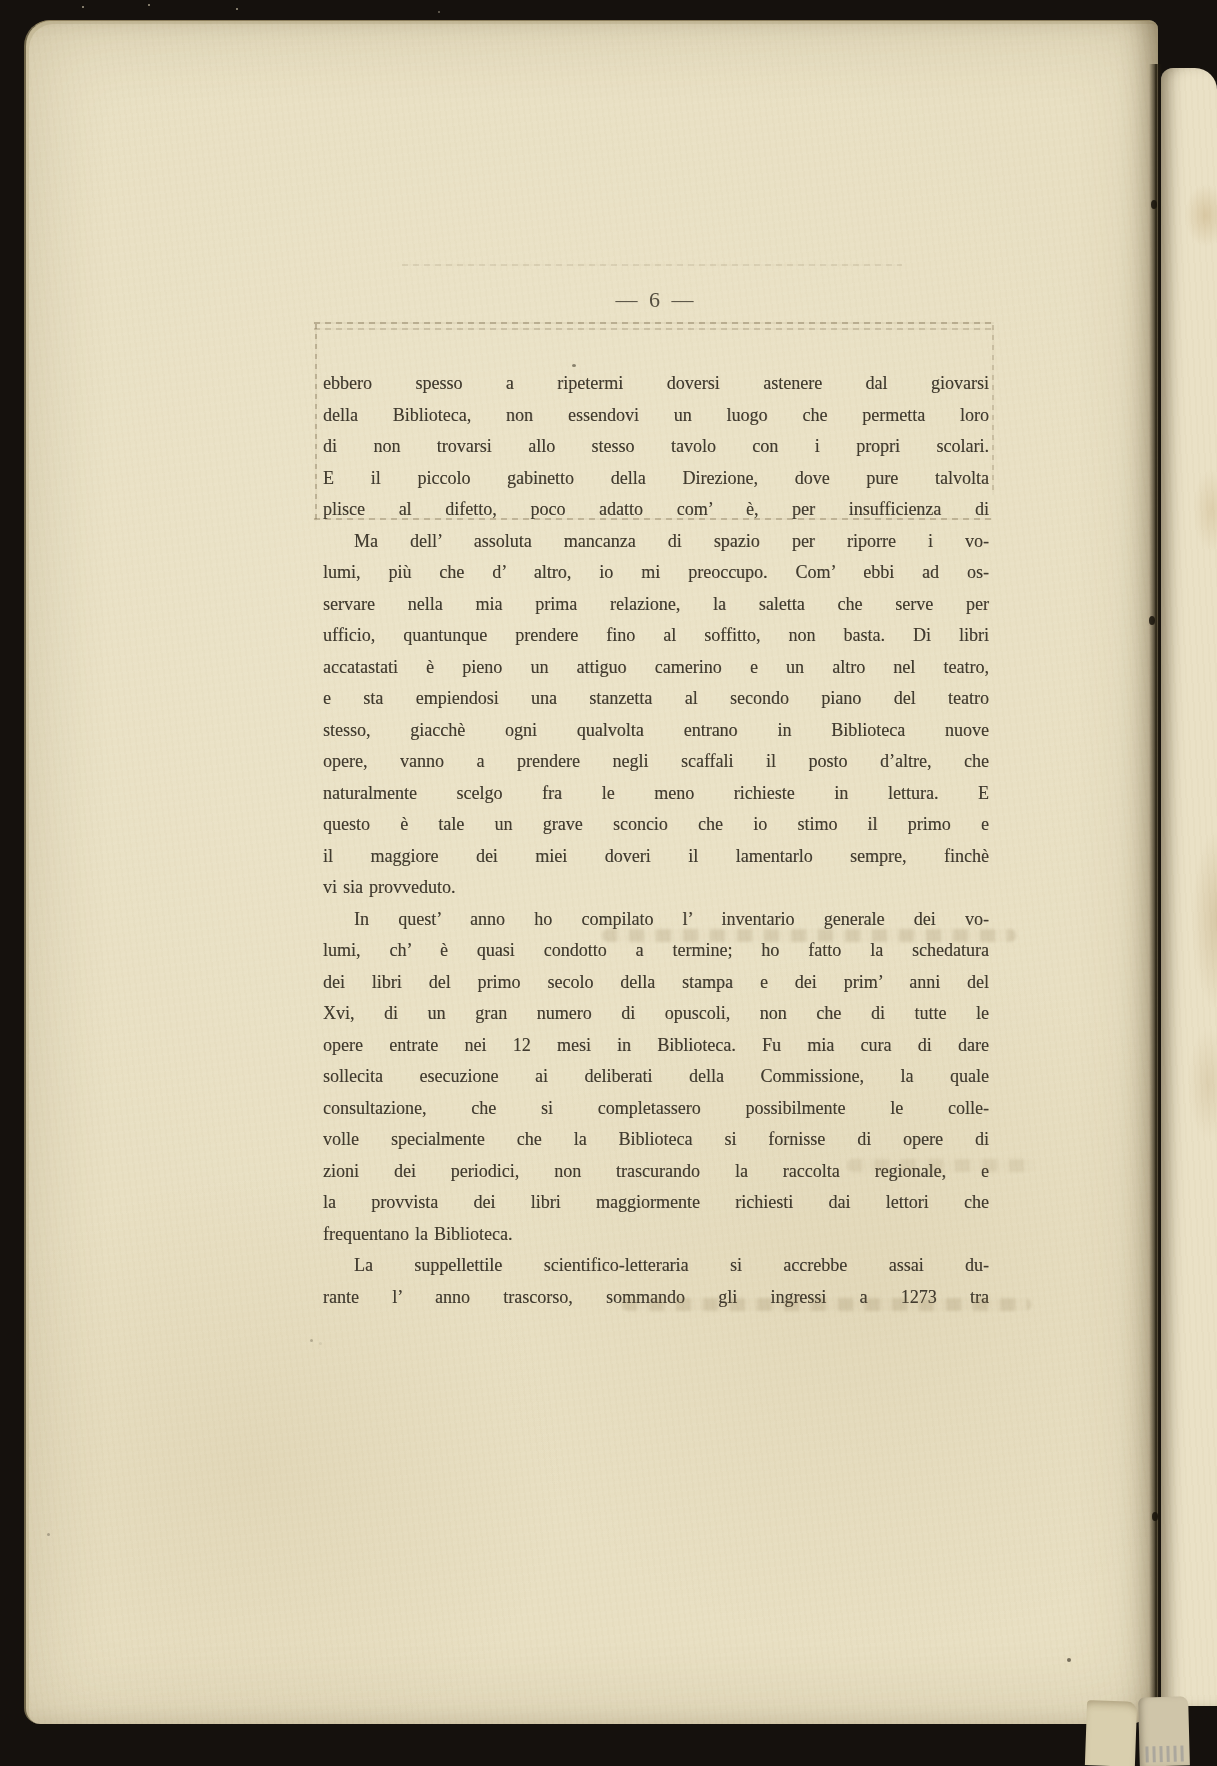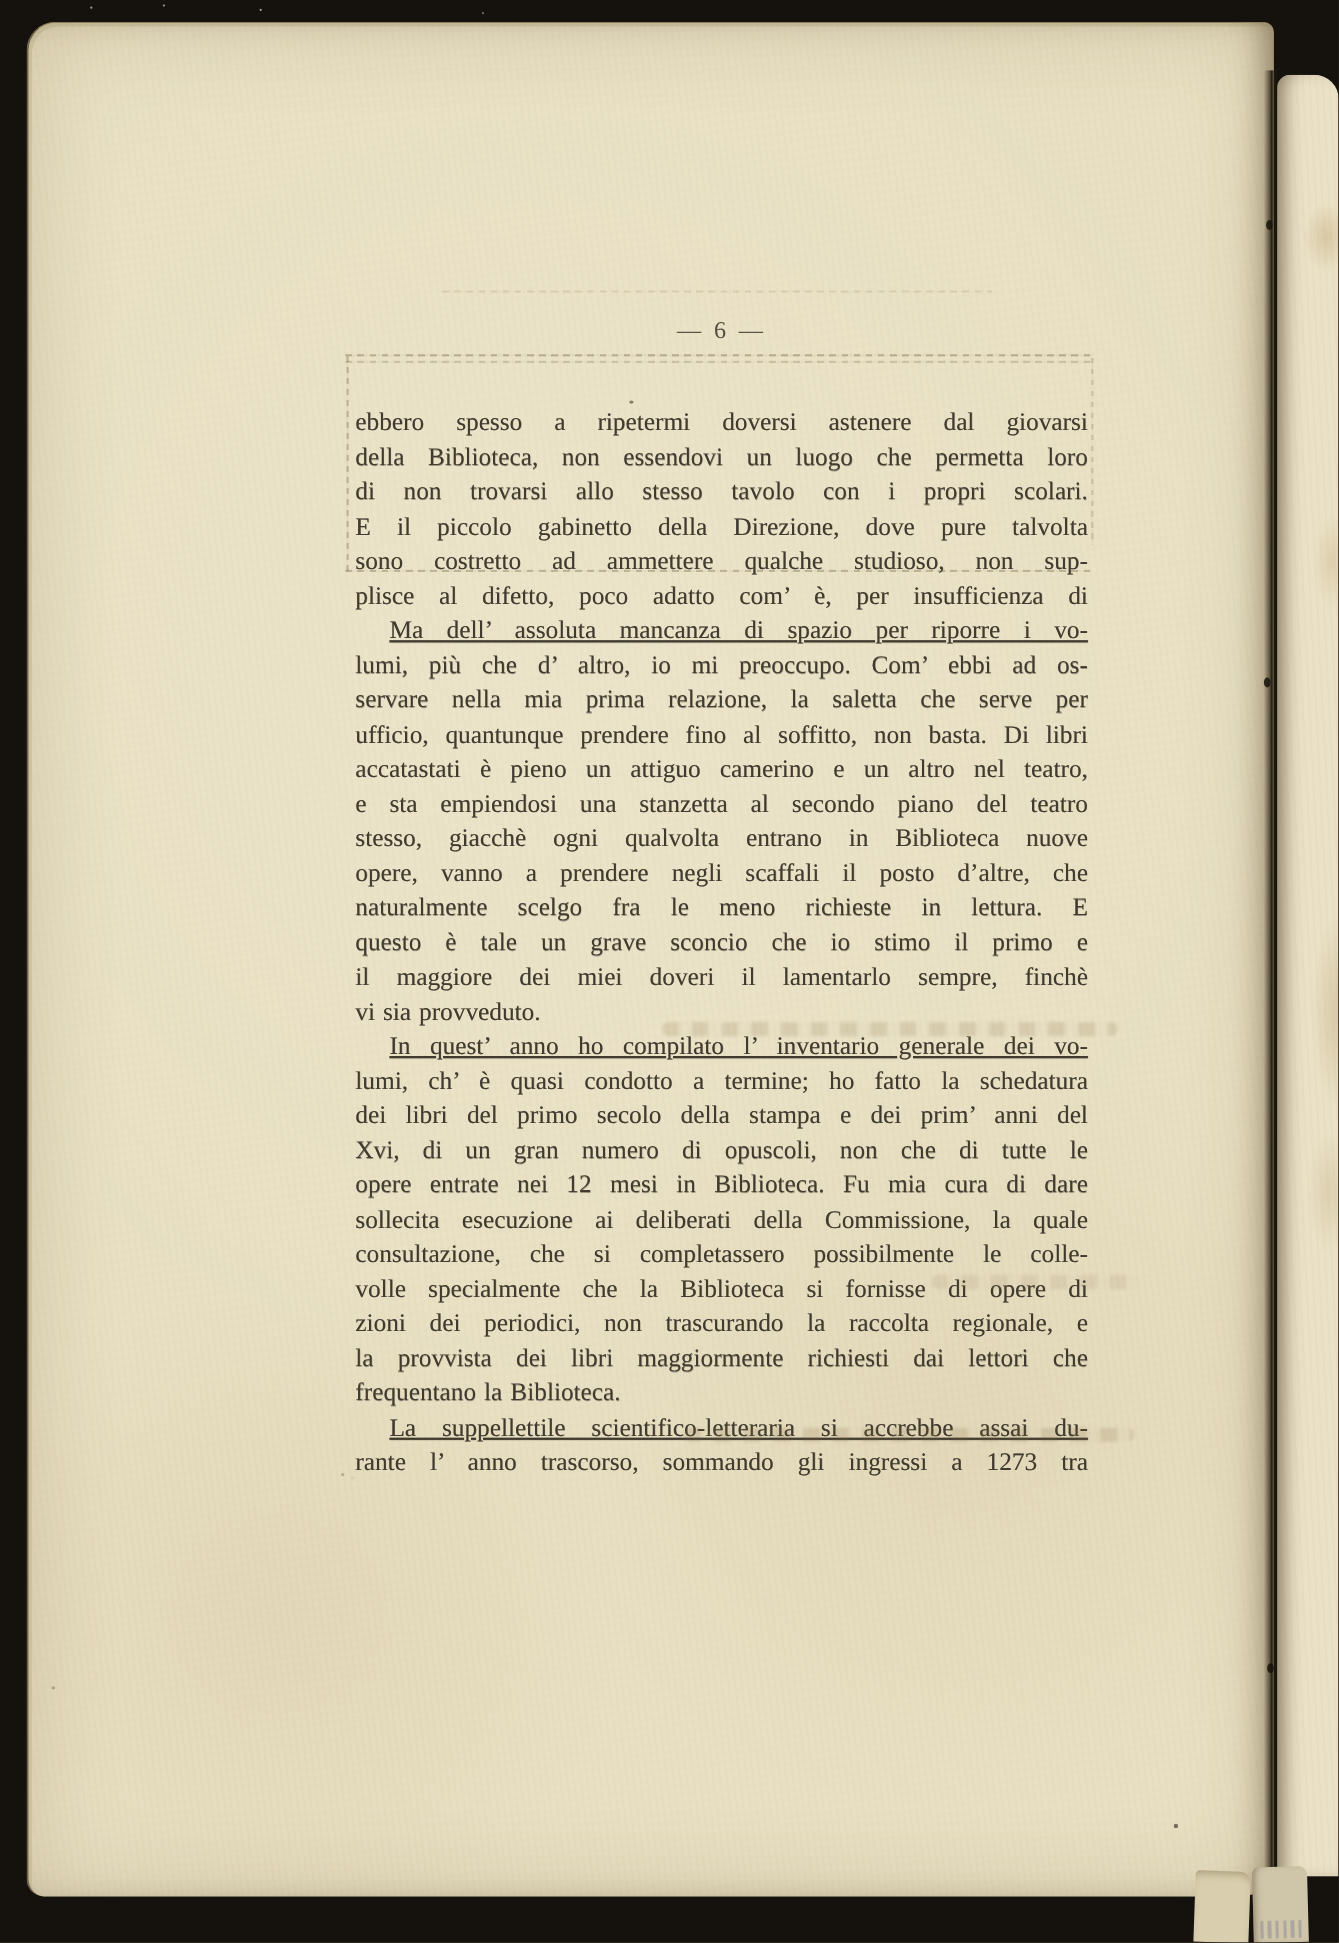--- a/index.html
+++ b/index.html
@@ -34,28 +34,28 @@
   }
   
   .pnum{
     position:absolute;left:297px;top:266px;width:666px;
     text-align:center;font-size:22px;line-height:26px;
     color:var(--ink);opacity:.88;letter-spacing:3px;
   }
   
   #text-block{
     position:absolute;left:297px;top:347px;width:666px;
-    font-size:23px;line-height:31.5px;color:var(--ink);
+    font-size:18px;line-height:31.5px;color:var(--ink);
     word-spacing:1.5px;
     text-shadow:0.3px 0.3px 0.5px rgba(64,58,47,.45);
   }
   .para{margin:0;}
   .line{text-align:justify;text-align-last:justify;}
   .line.endline{text-align-last:auto;}
-  .line.indent{text-indent:31px;text-decoration:underline;}
+  .line.indent{text-indent:31px;}
   
   .fline{position:absolute;opacity:.5;}
   .f-h{height:2px;background:repeating-linear-gradient(90deg, rgba(104,87,56,.75) 0 6px, rgba(104,87,56,.12) 6px 11px);}
   .f-v{width:2px;background:repeating-linear-gradient(180deg, rgba(104,87,56,.7) 0 5px, rgba(104,87,56,.12) 5px 10px);}
   .f-top-a{left:288px;top:301px;width:680px;}
   .f-top-b{left:288px;top:307px;width:680px;opacity:.32;}
   .f-faint{left:376px;top:243px;width:500px;opacity:.18;}
   .f-left{left:289px;top:303px;height:197px;}
   .f-bottom{left:288px;top:497px;width:678px;opacity:.45;}
   .f-right{left:966px;top:304px;height:170px;opacity:.35;}
@@ -133,21 +133,20 @@
     <div class="fline f-v f-left"></div>
     <div class="fline f-h f-bottom"></div>
     <div class="fline f-v f-right"></div>
 
     <div id="text-block">
         <div class="para">
           <div class="line">ebbero spesso a ripetermi doversi astenere dal giovarsi</div>
           <div class="line">della Biblioteca, non essendovi un luogo che permetta loro</div>
           <div class="line">di non trovarsi allo stesso tavolo con i propri scolari.</div>
           <div class="line">E il piccolo gabinetto della Direzione, dove pure talvolta</div>
-          <div class="line">sono costretto ad ammettere qualche studioso, non sup-</div>
           <div class="line">plisce al difetto, poco adatto com’ è, per insufficienza di</div>
         </div>
         <div class="para">
           <div class="line indent">Ma dell’ assoluta mancanza di spazio per riporre i vo-</div>
           <div class="line">lumi, più che d’ altro, io mi preoccupo. Com’ ebbi ad os-</div>
           <div class="line">servare nella mia prima relazione, la saletta che serve per</div>
           <div class="line">ufficio, quantunque prendere fino al soffitto, non basta. Di libri</div>
           <div class="line">accatastati è pieno un attiguo camerino e un altro nel teatro,</div>
           <div class="line">e sta empiendosi una stanzetta al secondo piano del teatro</div>
           <div class="line">stesso, giacchè ogni qualvolta entrano in Biblioteca nuove</div>

